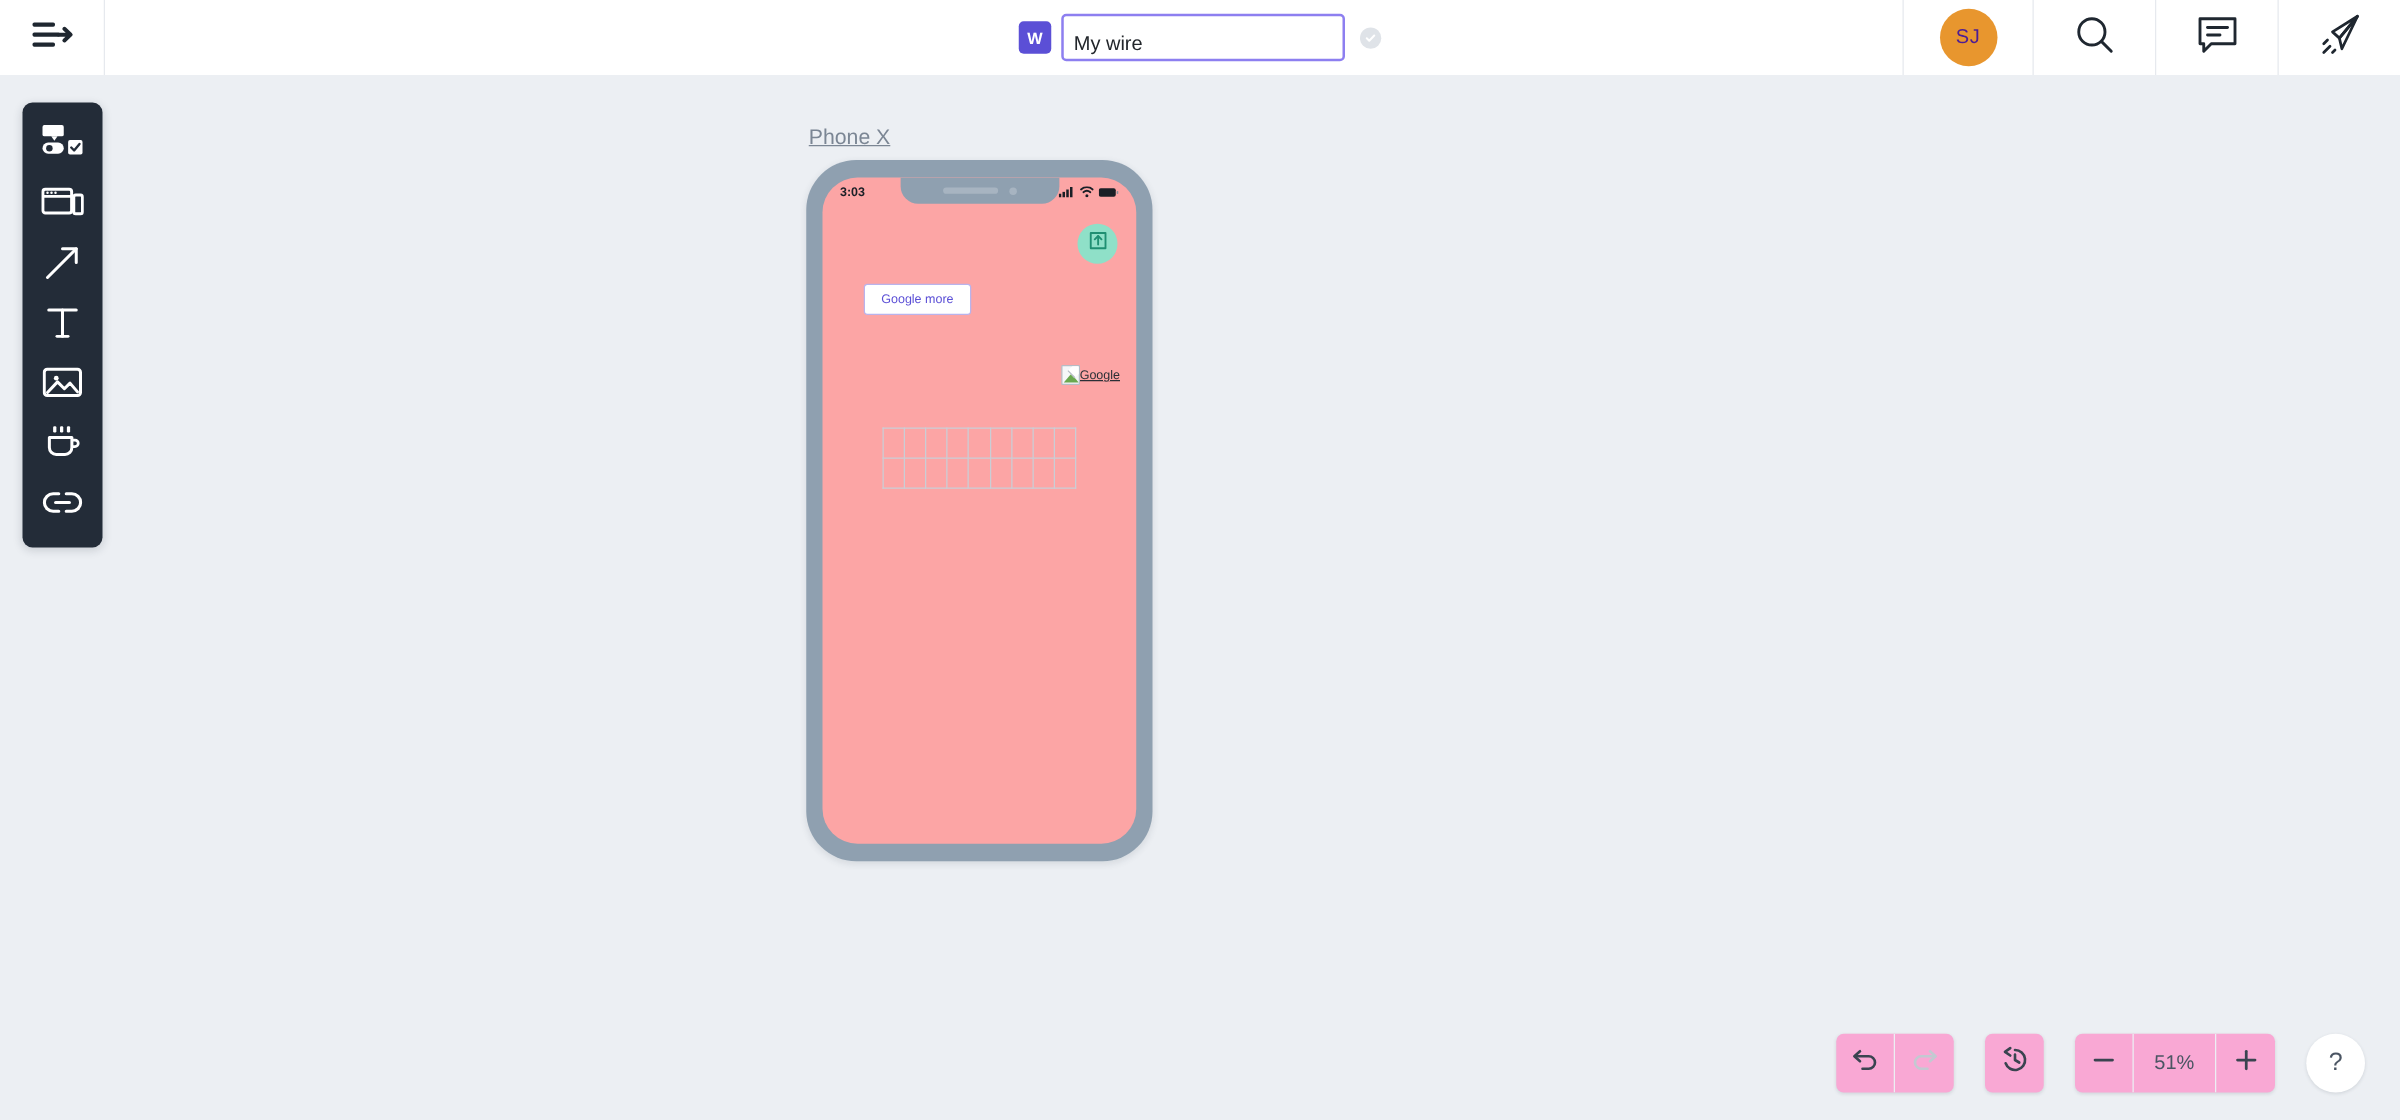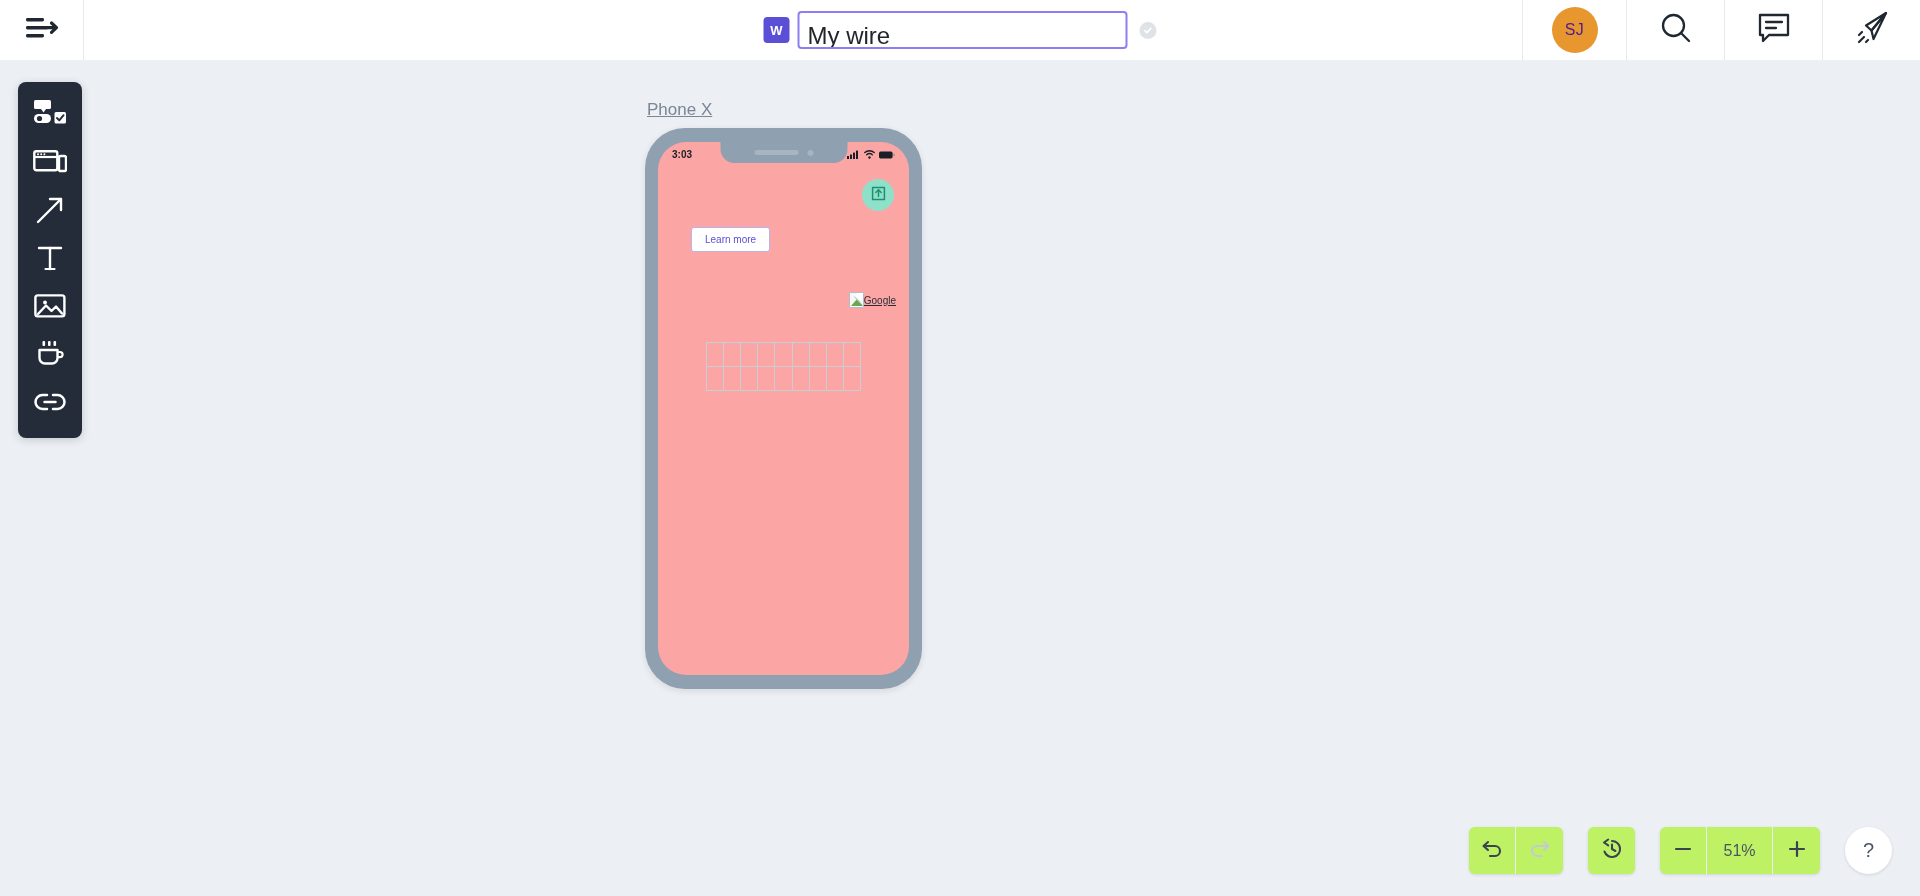--- a/index.html
+++ b/index.html
@@ -32,21 +32,21 @@
   .w-badge {
     width: 26px; height: 26px; border-radius: 4px;
     background: #5b4fd6; color: #fff;
     font-size: 13px; font-weight: bold;
     display: flex; align-items: center; justify-content: center;
   }
   .title-input {
     border: 2px solid #8d7ff0; border-radius: 4px;
     background: #fff; color: #22262b;
     font-family: "Liberation Sans", sans-serif;
-    font-size: 24px; padding: 16px 8px 4px 8px;
+    font-size: 16px; padding: 16px 8px 4px 8px;
     height: 38px; min-width: 60px;
     outline: none;
   }
   .check-circle {
     width: 17px; height: 17px; border-radius: 50%;
     background: #dfe3e8;
     display: flex; align-items: center; justify-content: center;
     margin-left: 4px;
   }
   .tb-right { display: flex; align-items: stretch; margin-left: auto; }
@@ -175,21 +175,21 @@
   }
   .grid-table td { border: 1px solid #c9ced6; height: 24px; }
 
   
   .bottom-bar {
     position: absolute; right: 28px; bottom: 22px;
     display: flex; align-items: center; gap: 25px;
     z-index: 35;
   }
   .bb-group {
-    display: flex; background: #bef264; border-radius: 6px;
+    display: flex; background: #f9a8d4; border-radius: 6px;
     box-shadow: 0 1px 3px rgba(40,55,70,.14);
     overflow: hidden;
   }
   .bb-btn {
     width: 47px; height: 47px;
     display: flex; align-items: center; justify-content: center;
     cursor: pointer; border-right: 1px solid #eceff3;
   }
   .bb-btn:last-child { border-right: none; }
   .bb-zoom-value {
@@ -394,21 +394,21 @@
               <path d="M1.6 1.4 H13.4 M1.6 1.4 V13.6 H13.4 V1.4" fill="none" stroke="#1f8f72" stroke-width="1.5" stroke-linecap="round" stroke-linejoin="round"></path>
               <line x1="7.5" y1="4" x2="7.5" y2="10.6" stroke="#1f8f72" stroke-width="1.5" stroke-linecap="round"></line>
               <path d="M4.8 6.5 L7.5 3.8 L10.2 6.5" fill="none" stroke="#1f8f72" stroke-width="1.5" stroke-linecap="round" stroke-linejoin="round"></path>
             </svg>
           </span>
         </div>
 
         <div class="screen-body">
 
 
-          <div class="learn-btn">Learn more</div>
+          <div class="learn-btn">Google more</div>
 
           <div class="google-row">
             <span class="broken-img"></span>
             <span class="google-link">Google</span>
           </div>
 
 
           <table class="grid-table">
             <tbody>
               <tr>

